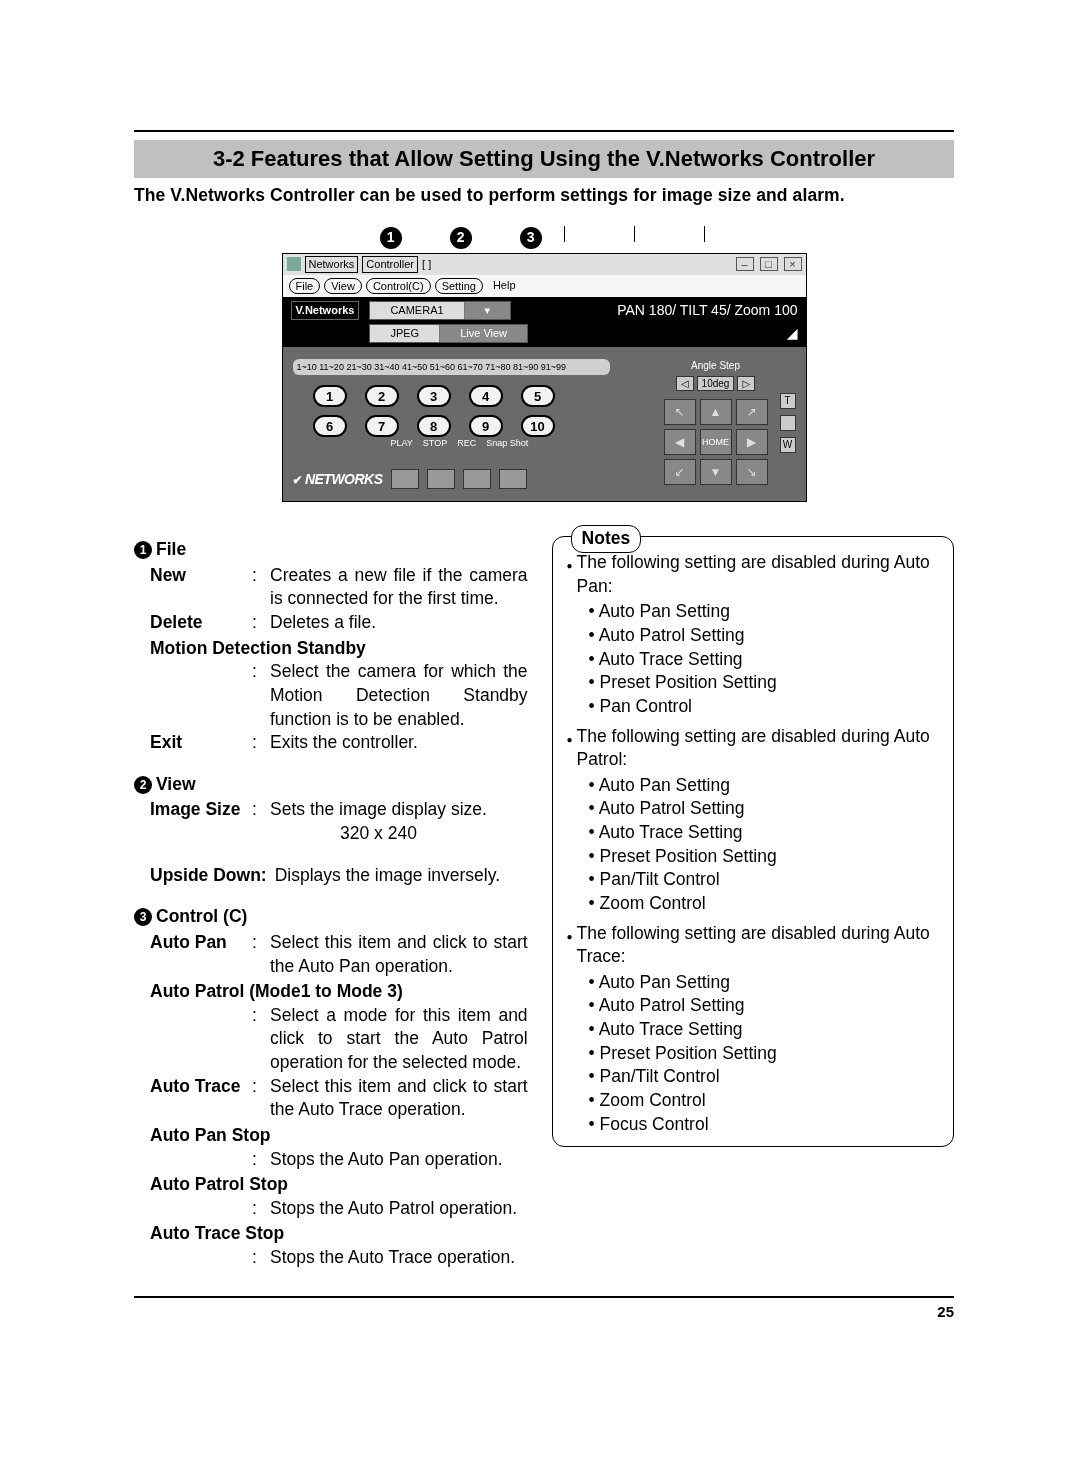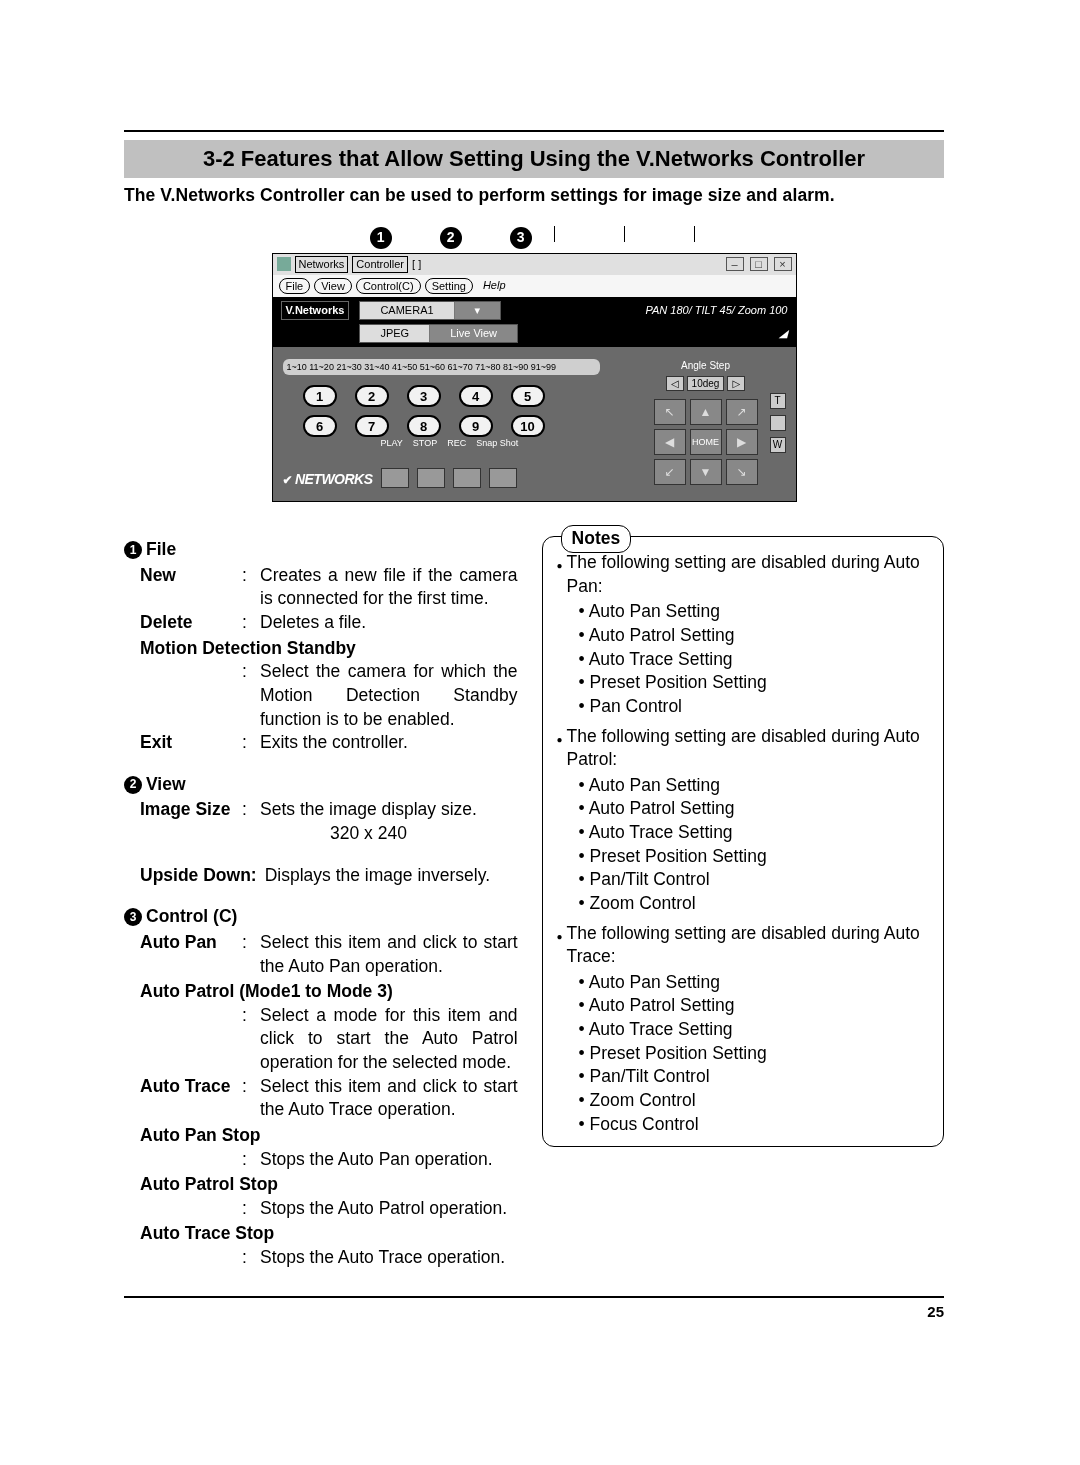--- a/index.html
+++ b/index.html
@@ -7,21 +7,21 @@
     font-family: Arial, Helvetica, sans-serif;
     background: #fff;
     width: 1080px;
     height: 1465px;
     position: relative;
     font-size: 17.5px;
     line-height: 1.35;
   }
   .page {
     position: absolute;
-    left: 124px;
+    left: 134px;
     top: 130px;
     width: 820px;
   }
   .rule {
     border-top: 2px solid #000;
     margin-bottom: 8px;
   }
   .section-title {
     background: #c0c0c0;
     font-weight: bold;
@@ -77,37 +77,37 @@
   .titlebar .tbicon{width:14px;height:14px;background:#7a9;}
   .titlebar .tbtext{border:1px solid #000;padding:0 3px;font-size:11px;}
   .titlebar .spacer{flex:1;}
   .winbtn{width:18px;height:14px;border:1px solid #555;background:#ddd;display:inline-flex;align-items:center;justify-content:center;color:#333;margin-left:2px;}
   .menubar{
     background:#f6f6f6;color:#000;
     padding:3px 6px;
     display:flex;gap:4px;
   }
   .menubar span{border:1px solid #000;border-radius:10px;padding:0 6px;font-size:11px;}
-  .menubar span.plain{border:none;font-style:italic;}
+  .menubar span.plain{border:none;}
   .blackbar{
     background:#000;color:#fff;
     padding:4px 8px;
     display:flex;align-items:center;gap:10px;
   }
   .blackbar .vlogo{
     font-weight:bold;font-size:11px;
     background:#000;border:1px solid #666;padding:1px 4px;
   }
   .blackbar .camsel{
     background:#ddd;color:#000;border:1px solid #555;
     display:inline-flex;
   }
   .camsel span{padding:1px 20px;border-right:1px solid #777;}
   .camsel span:last-child{border-right:none;background:#888;color:#fff;}
-  .blackbar .ptz{margin-left:auto;font-size:11px;font-style:italic;}
+  .blackbar .ptz{margin-left:auto;font-size:14px;}
   .darkpanel{
     background:#6a6a6a;
     padding:12px 10px 10px 10px;
     display:flex;gap:26px;
   }
   .leftpanel{
     flex:1;
   }
   .tabs{
     background:#cfcfcf;color:#000;font-size:9px;

